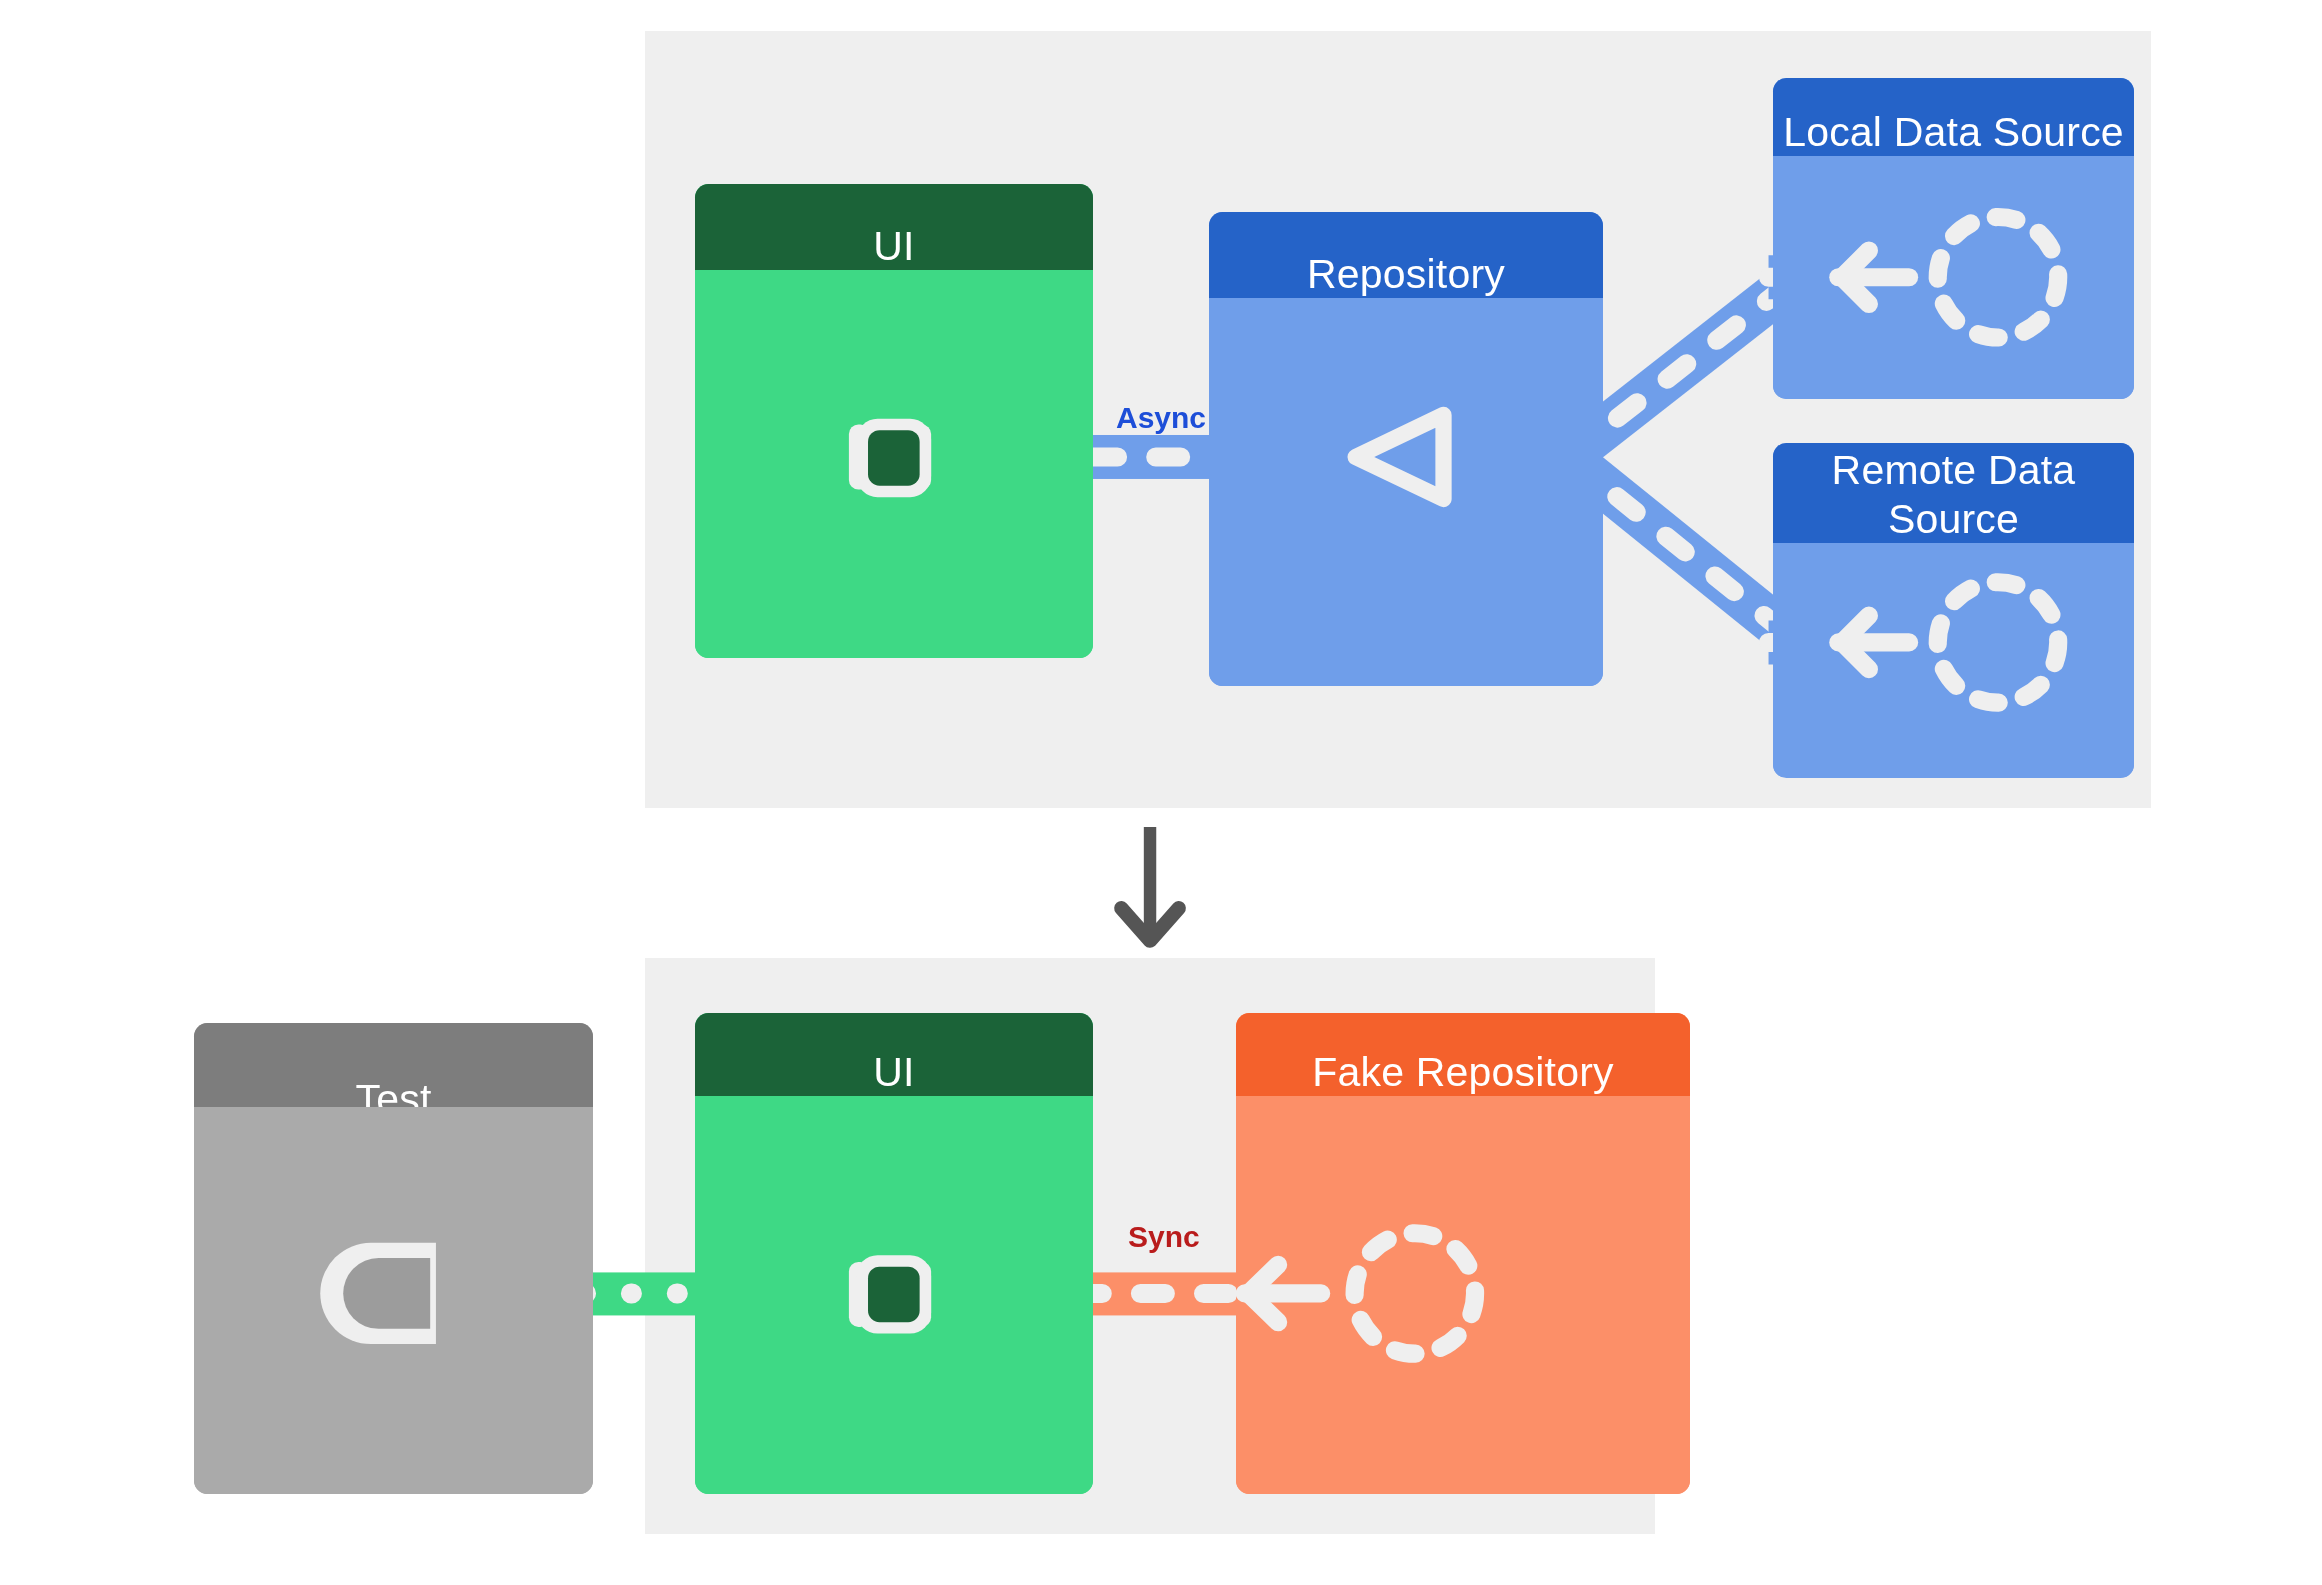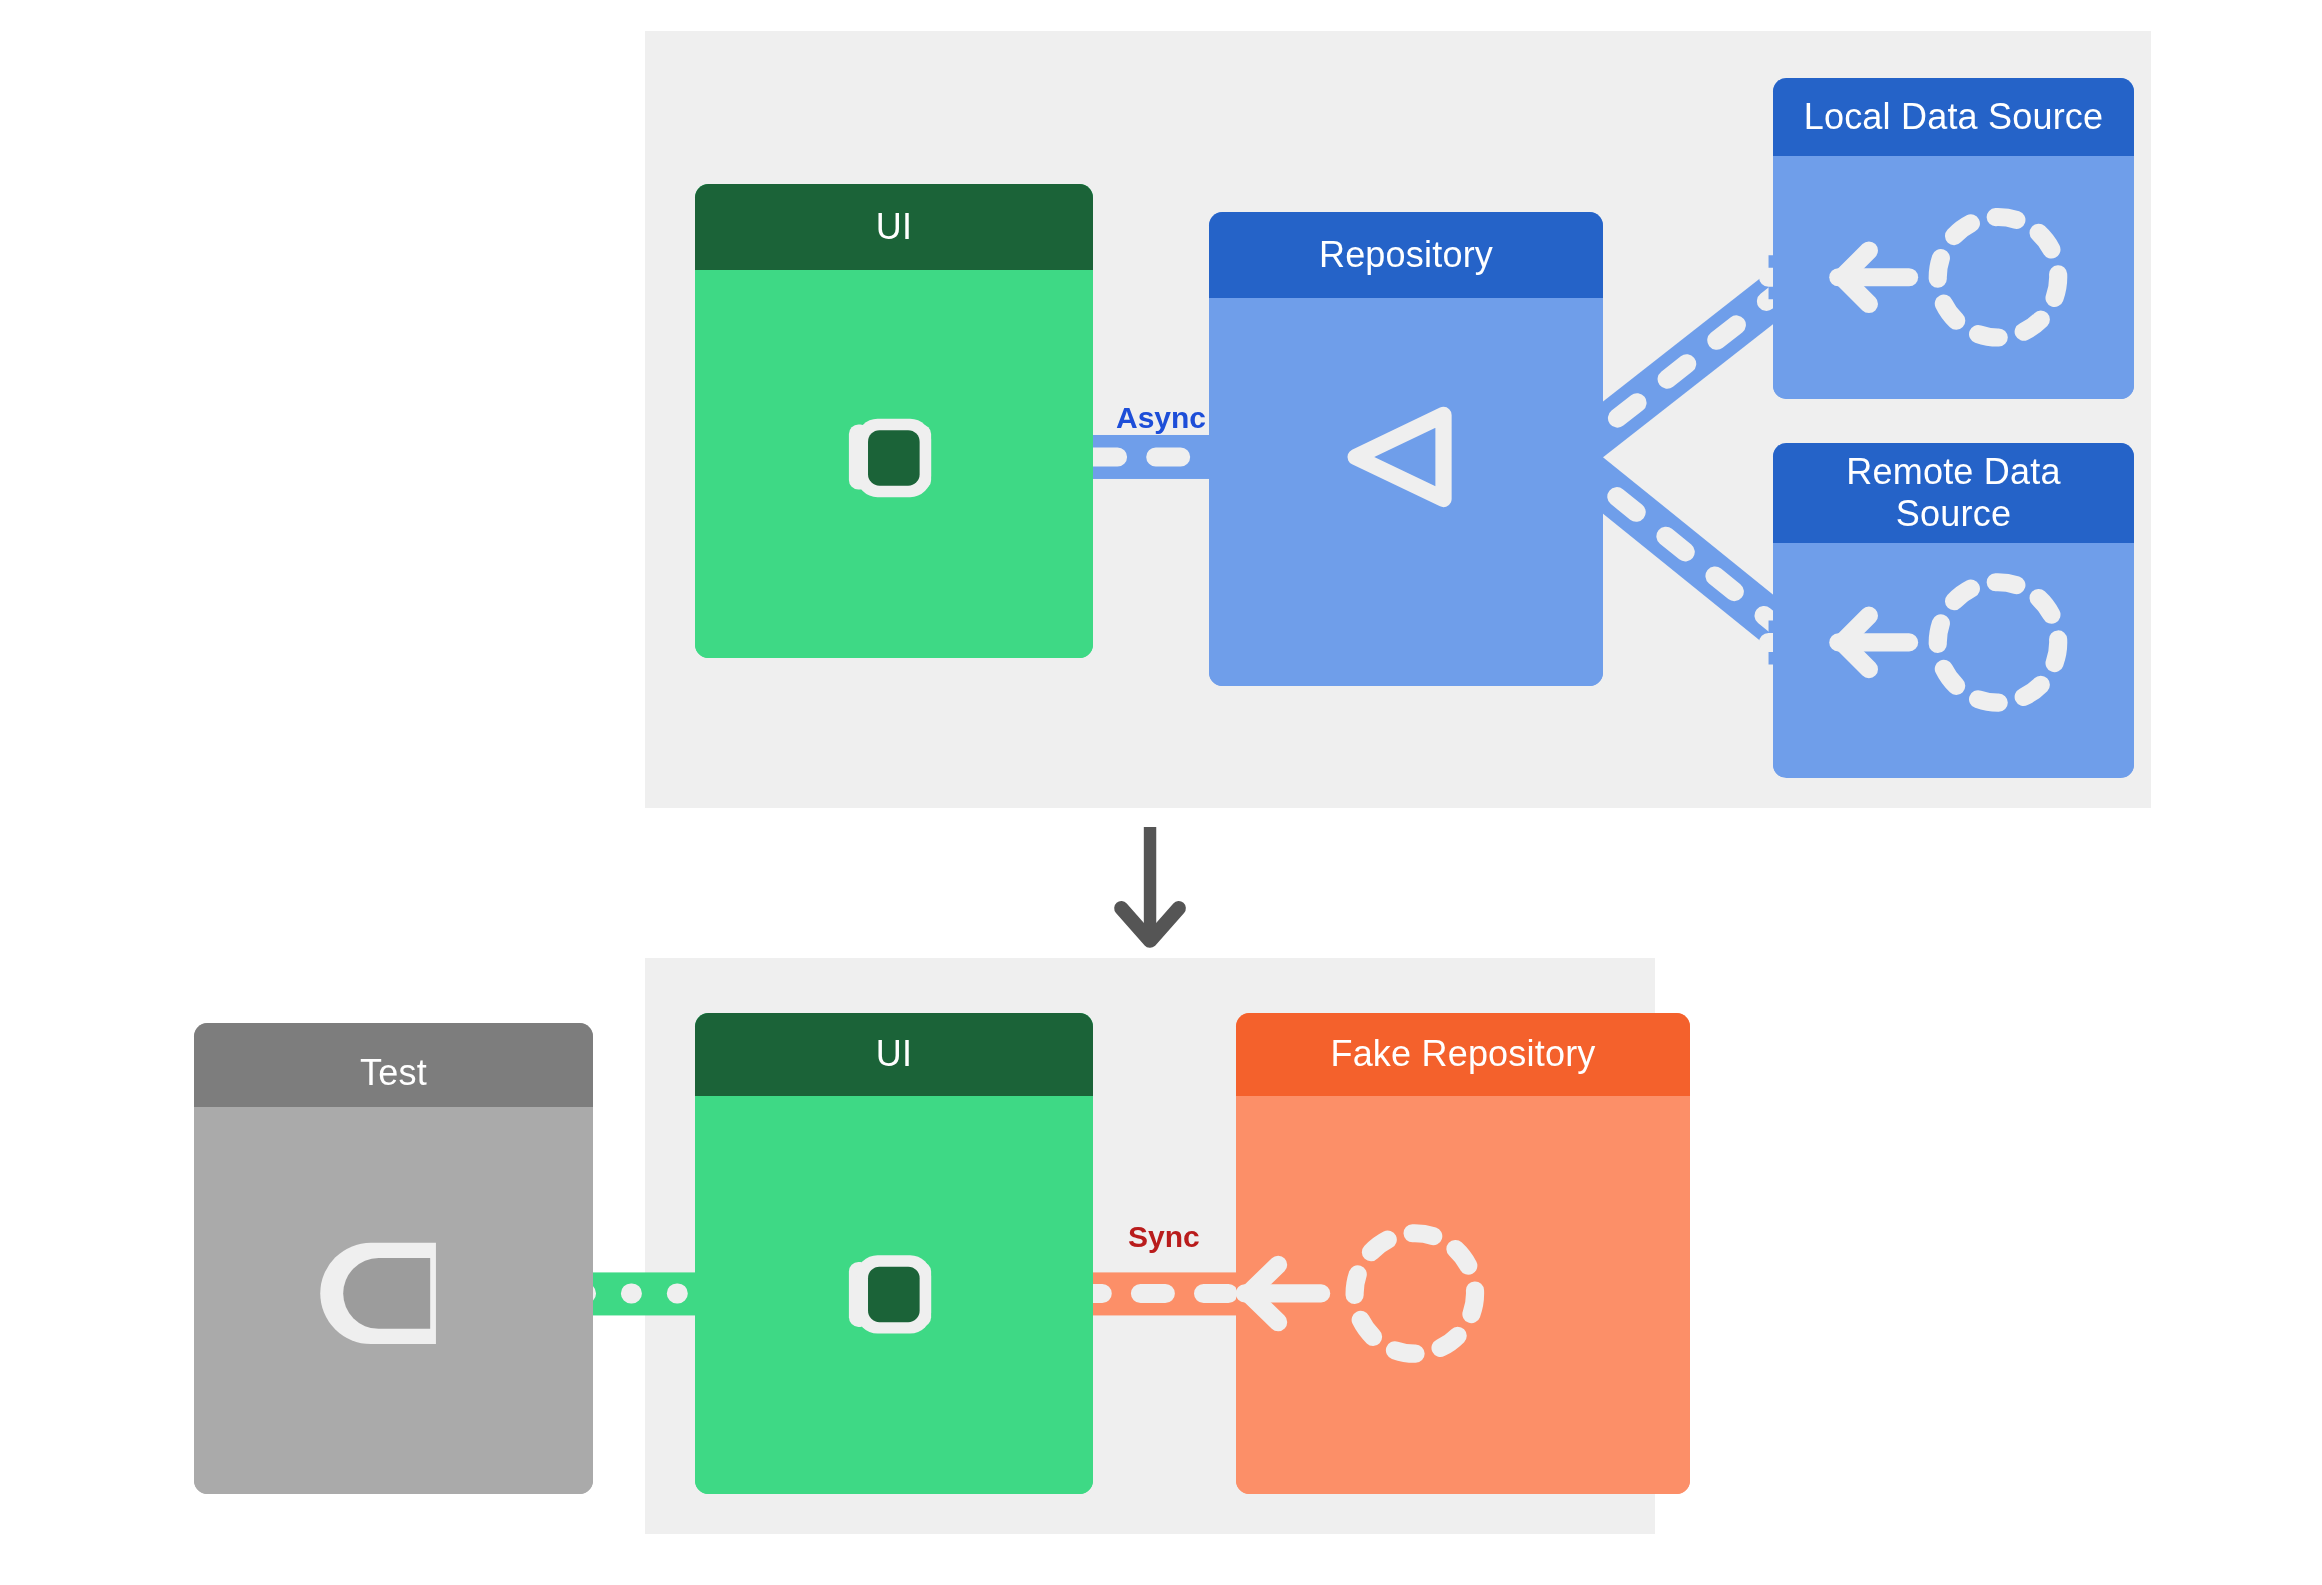--- a/index.html
+++ b/index.html
@@ -2,22 +2,22 @@
 <html><head>
 <meta charset="utf-8">
 <style>
   html,body{margin:0;padding:0;background:#ffffff;}
   body{width:2323px;height:1586px;position:relative;overflow:hidden;
        font-family:"Liberation Sans","DejaVu Sans",sans-serif;}
   .stage{position:absolute;left:0;top:0;width:2323px;height:1586px;}
   .panel{position:absolute;background:#efefef;}
   .box{position:absolute;border-radius:13.4px;overflow:hidden;}
   .box .hdr{position:absolute;left:0;top:0;width:100%;display:flex;
-            align-items:center;justify-content:center;text-align:center;
-            color:#ffffff;font-size:36px;line-height:1.18;letter-spacing:0.2px;}
+            align-items:flex-end;justify-content:center;text-align:center;
+            color:#ffffff;font-size:41px;line-height:1.18;letter-spacing:0.2px;}
   .box .body{position:absolute;left:0;width:100%;}
   svg{position:absolute;left:0;top:0;overflow:visible;}
   .lbl{position:absolute;font-weight:bold;font-size:30px;white-space:nowrap;}
 </style>
 </head>
 <body>
 
 <div class="stage">
 
   <div class="panel" style="left:645px;top:31px;width:1506px;height:777px;"></div>

